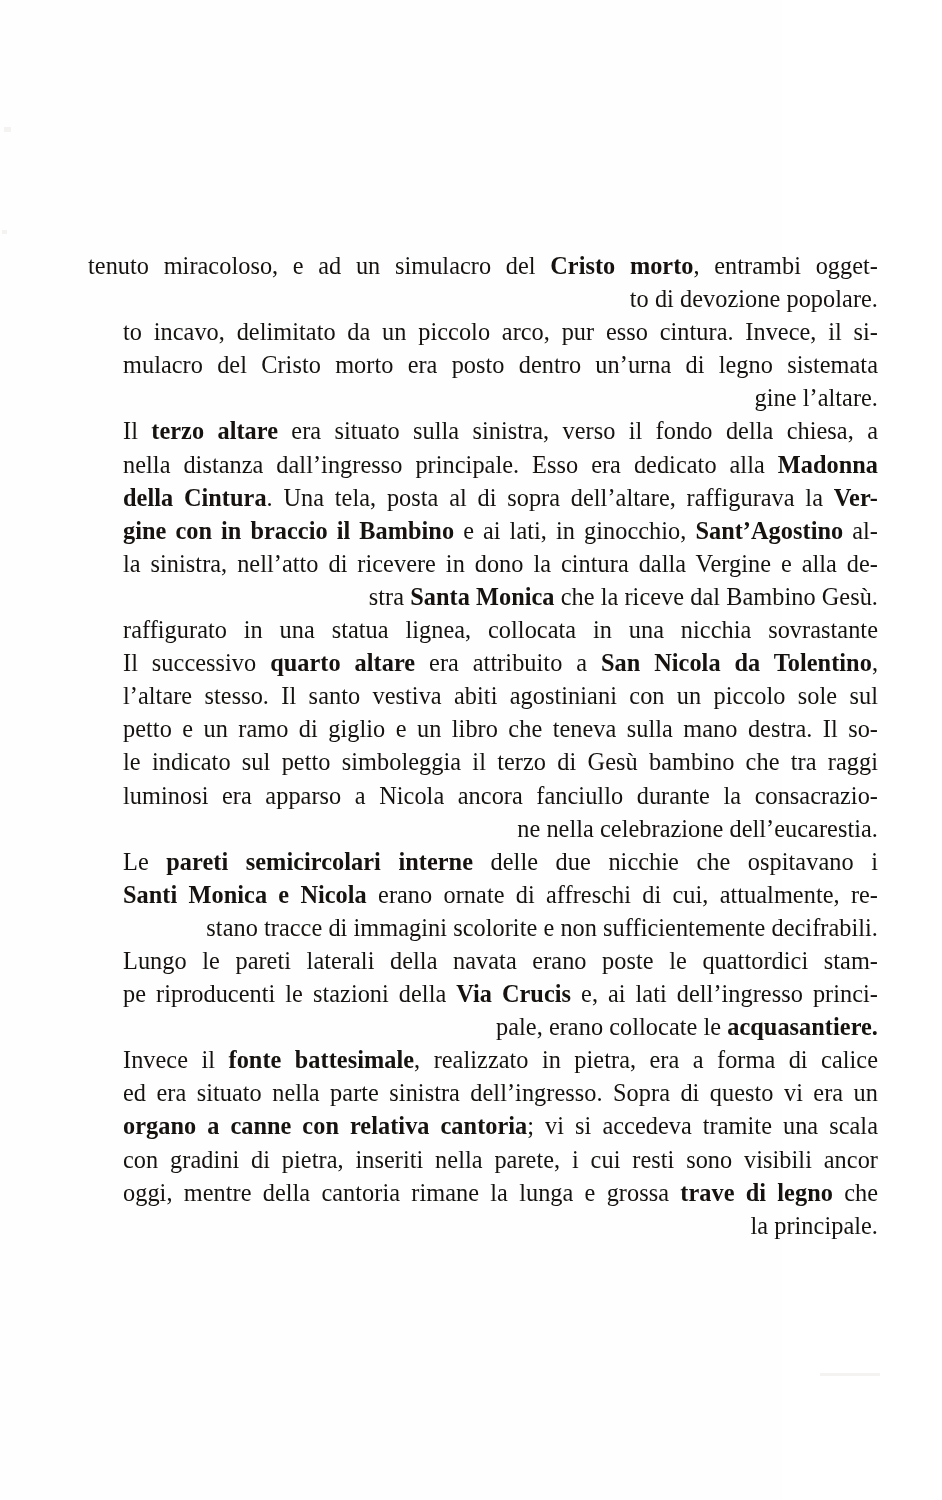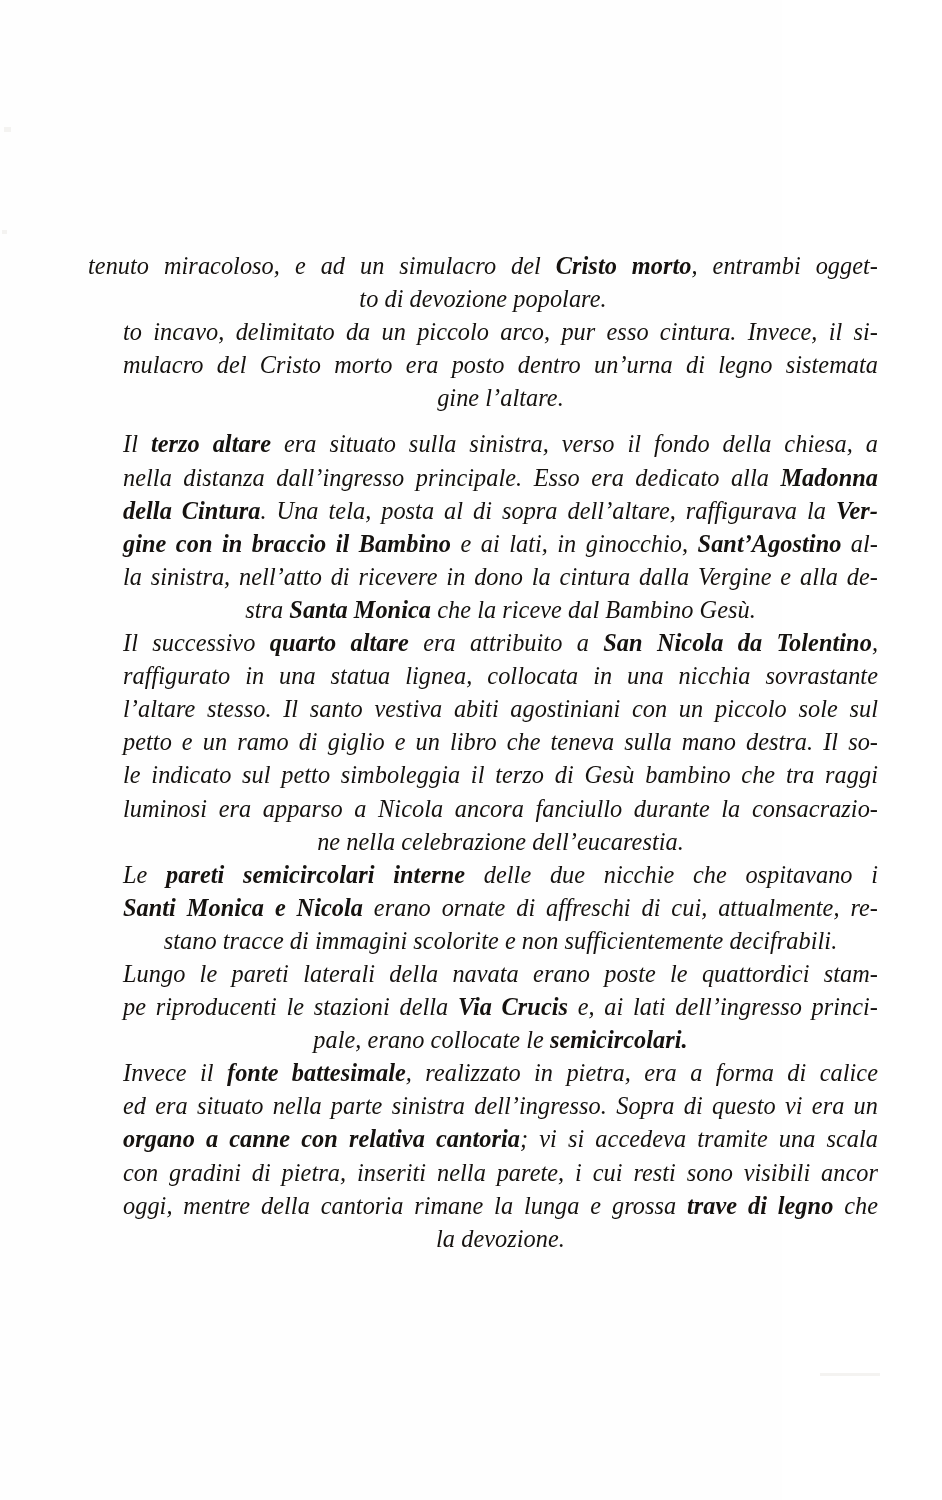--- a/index.html
+++ b/index.html
@@ -12,21 +12,20 @@
     width: 942px;
     height: 1500px;
     overflow: hidden;
     font-family: "Liberation Serif", "DejaVu Serif", serif;
   }
   #page {
     position: relative;
     width: 782px;
     height: 1500px;
     background: #fefefe;
-    font-style: italic;
   }
   
   .speck {
     position: absolute;
     background: #f4f3f1;
     pointer-events: none;
   }
   #textblock {
     position: absolute;
     left: 88px;
@@ -52,21 +51,21 @@
     height: 33.1px;
   }
   
   .line.just {
     white-space: normal;
     text-align: justify;
     text-align-last: justify;
   }
   .line.last {
     white-space: pre;
-    text-align: center;
+    text-align: right;
   }
   b {
     font-weight: bold;
   }
 </style>
 </head>
 <body>
 
 <div id="page" style="background: rgb(254, 254, 254);">
 
@@ -79,49 +78,49 @@
       <p>
         <span class="line just"><span>tenuto miracoloso, e ad un simulacro del </span><b>Cristo morto</b><span>, entrambi ogget-</span><span style="display: inline-block; width: 0px;"></span></span>
         <span class="line last"><span>to di devozione popolare.</span></span>
       </p>
       <p class="indent">
         <span class="line just"><span>to incavo, delimitato da un piccolo arco, pur esso cintura. Invece, il si-</span><span style="display: inline-block; width: 0px;"></span></span>
         <span class="line just"><span>mulacro del Cristo morto era posto dentro un’urna di legno sistemata</span><span style="display: inline-block; width: 0px;"></span></span>
         <span class="line last"><span>gine l’altare.</span></span>
       </p>
       <p class="indent">
-        <span class="line just" style="text-indent: 35px; margin-top: 13px;"><span>Il </span><b>terzo altare</b><span> era situato sulla sinistra, verso il fondo della chiesa, a</span><span style="display: inline-block; width: 0px;"></span></span>
+        <span class="line just" style="text-indent: 35px;"><span>Il </span><b>terzo altare</b><span> era situato sulla sinistra, verso il fondo della chiesa, a</span><span style="display: inline-block; width: 0px;"></span></span>
         <span class="line just"><span>nella distanza dall’ingresso principale. Esso era dedicato alla </span><b>Madonna</b><span style="display: inline-block; width: 0px;"></span></span>
         <span class="line just"><b>della Cintura</b><span>. Una tela, posta al di sopra dell’altare, raffigurava la </span><b>Ver-</b><span style="display: inline-block; width: 0px;"></span></span>
         <span class="line just"><b>gine con in braccio il Bambino</b><span> e ai lati, in ginocchio, </span><b>Sant’Agostino</b><span> al-</span><span style="display: inline-block; width: 0px;"></span></span>
         <span class="line just"><span>la sinistra, nell’atto di ricevere in dono la cintura dalla Vergine e alla de-</span><span style="display: inline-block; width: 0px;"></span></span>
         <span class="line last"><span>stra </span><b>Santa Monica</b><span> che la riceve dal Bambino Gesù.</span></span>
       </p>
       <p class="indent">
+        <span class="line just"><span>raffigurato in una statua lignea, collocata in una nicchia sovrastante</span><span style="display: inline-block; width: 0px;"></span></span>
         <span class="line just" style="text-indent: 35px;"><span>Il successivo </span><b>quarto altare</b><span> era attribuito a </span><b>San Nicola da Tolentino</b><span>,</span><span style="display: inline-block; width: 0px;"></span></span>
-        <span class="line just"><span>raffigurato in una statua lignea, collocata in una nicchia sovrastante</span><span style="display: inline-block; width: 0px;"></span></span>
         <span class="line just"><span>l’altare stesso. Il santo vestiva abiti agostiniani con un piccolo sole sul</span><span style="display: inline-block; width: 0px;"></span></span>
         <span class="line just"><span>petto e un ramo di giglio e un libro che teneva sulla mano destra. Il so-</span><span style="display: inline-block; width: 0px;"></span></span>
         <span class="line just"><span>le indicato sul petto simboleggia il terzo di Gesù bambino che tra raggi</span><span style="display: inline-block; width: 0px;"></span></span>
         <span class="line just"><span>luminosi era apparso a Nicola ancora fanciullo durante la consacrazio-</span><span style="display: inline-block; width: 0px;"></span></span>
         <span class="line last"><span>ne nella celebrazione dell’eucarestia.</span></span>
       </p>
       <p class="indent">
         <span class="line just" style="text-indent: 35px;"><span>Le </span><b>pareti semicircolari interne</b><span> delle due nicchie che ospitavano i</span><span style="display: inline-block; width: 0px;"></span></span>
         <span class="line just"><b>Santi Monica e Nicola</b><span> erano ornate di affreschi di cui, attualmente, re-</span><span style="display: inline-block; width: 0px;"></span></span>
         <span class="line last"><span>stano tracce di immagini scolorite e non sufficientemente decifrabili.</span></span>
       </p>
       <p class="indent">
         <span class="line just" style="text-indent: 35px;"><span>Lungo le pareti laterali della navata erano poste le quattordici stam-</span><span style="display: inline-block; width: 0px;"></span></span>
         <span class="line just"><span>pe riproducenti le stazioni della </span><b>Via Crucis</b><span> e, ai lati dell’ingresso princi-</span><span style="display: inline-block; width: 0px;"></span></span>
-        <span class="line last"><span>pale, erano collocate le </span><b>semicircolari.</b></span>
+        <span class="line last"><span>pale, erano collocate le </span><b>acquasantiere.</b></span>
       </p>
       <p class="indent">
         <span class="line just" style="text-indent: 35px;"><span>Invece il </span><b>fonte battesimale</b><span>, realizzato in pietra, era a forma di calice</span><span style="display: inline-block; width: 0px;"></span></span>
         <span class="line just"><span>ed era situato nella parte sinistra dell’ingresso. Sopra di questo vi era un</span><span style="display: inline-block; width: 0px;"></span></span>
         <span class="line just"><b>organo a canne con relativa cantoria</b><span>; vi si accedeva tramite una scala</span><span style="display: inline-block; width: 0px;"></span></span>
         <span class="line just"><span>con gradini di pietra, inseriti nella parete, i cui resti sono visibili ancor</span><span style="display: inline-block; width: 0px;"></span></span>
         <span class="line just"><span>oggi, mentre della cantoria rimane la lunga e grossa </span><b>trave di legno</b><span> che</span><span style="display: inline-block; width: 0px;"></span></span>
-        <span class="line last"><span>la devozione.</span></span>
+        <span class="line last"><span>la principale.</span></span>
       </p>
     </div>
 
 </div>
 
 </body></html>

